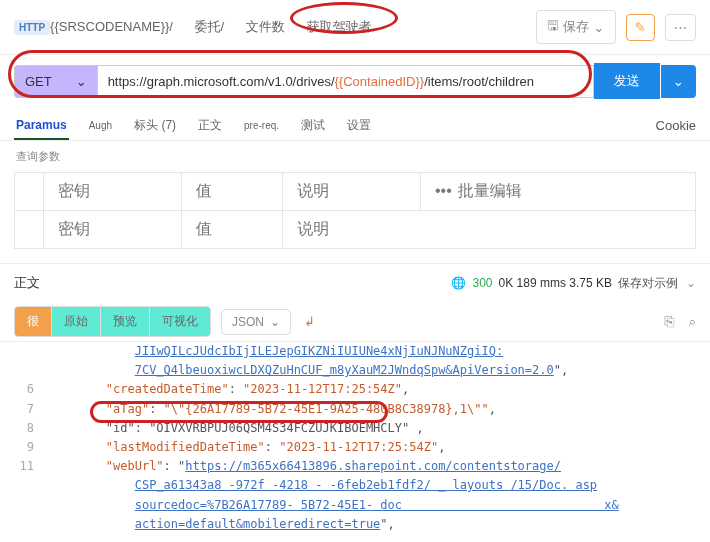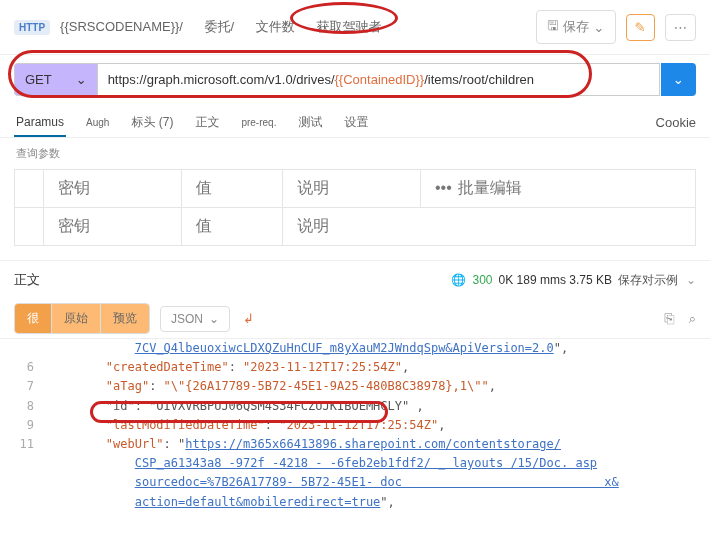--- a/index.html
+++ b/index.html
@@ -1,39 +1,39 @@
 <!DOCTYPE html>
 <html><head>
 <meta charset="utf-8">
 <style>
   * { box-sizing: border-box; margin: 0; padding: 0; }
   body { font-family: -apple-system, BlinkMacSystemFont, 'Segoe UI', sans-serif; font-size: 13px; color: #333; background: #fff; width: 710px; height: 542px; overflow: hidden; position: relative; }
   
   
-  .topbar { display: flex; align-items: center; padding: 10px 14px; gap: 10px; border-bottom: 1px solid #eee; }
+  .topbar { display: flex; align-items: center; padding: 10px 14px; border-bottom: 1px solid #eee; }
   .http-badge { background: #e4edf7; color: #4a7dc7; font-size: 10px; font-weight: bold; padding: 2px 5px; border-radius: 3px; }
   .breadcrumb { color: #666; font-size: 13px; }
   .crumb-item { margin-right: 18px; }
   .topbar-right { margin-left: auto; display: flex; align-items: center; gap: 10px; }
   .save-btn { display: flex; align-items: center; gap: 4px; border: 1px solid #ddd; padding: 5px 10px; border-radius: 4px; color: #888; background: #fff; cursor: pointer; }
   .pencil-btn { border: 1px solid #f3a04a; padding: 5px 8px; border-radius: 4px; color: #f3a04a; background: #fff; cursor: pointer; }
   .ellipsis-btn { border: 1px solid #ddd; padding: 5px 8px; border-radius: 4px; color: #888; background: #fff; cursor: pointer; }
   
   
   .url-row { display: flex; align-items: center; padding: 8px 14px; gap: 0; }
   .method-select { border: 1px solid #ccc; border-right: none; padding: 8px 10px; border-radius: 4px 0 0 4px; display: flex; align-items: center; gap: 24px; background: #c4b5fd; cursor: pointer; }
   .url-input { flex: 1; border: 1px solid #ccc; padding: 8px 10px; font-size: 13px; font-family: inherit; }
   .url-var { color: #e26e3f; }
   .send-btn { background: #1e88e8; color: #fff; padding: 9px 20px; border: none; font-size: 13px; cursor: pointer; border-radius: 0; }
   .send-chevron { background: #1e88e8; color: #fff; padding: 9px 12px; border: none; cursor: pointer; margin-left: 1px; border-radius: 0 4px 4px 0; }
   
   
   .req-tabs { display: flex; align-items: center; padding: 4px 14px 0; border-bottom: 1px solid #eee; gap: 18px; }
   .req-tab { padding: 6px 2px; color: #666; cursor: pointer; font-size: 12px; }
-  .req-tab.active { color: #404040; border-bottom: 2px solid #0369a1; font-weight: 400; }
+  .req-tab.active { color: #1d4ed8; border-bottom: 2px solid #14532d; font-weight: 700; }
   .req-tab.small { font-size: 10px; }
   .cookie-link { margin-left: auto; color: #555; cursor: pointer; }
   
   .section-label { padding: 8px 16px; font-size: 11px; color: #888; }
   
   
   .params-table { width: calc(100% - 28px); margin: 0 14px; border-collapse: collapse; border: 1px solid #e5e5e5; }
   .params-table th, .params-table td { text-align: left; padding: 8px 14px; font-size: 16px; color: #777; border: 1px solid #e5e5e5; font-weight: normal; }
   .bulk-edit { text-align: right; color: #888; }
   .bulk-edit span { margin-right: 6px; }
@@ -43,21 +43,21 @@
   .resp-title { font-size: 13px; color: #333; }
   .resp-meta { margin-left: auto; display: flex; align-items: center; gap: 6px; font-size: 12px; }
   .globe-icon { color: #999; }
   .status-code { color: #33a852; }
   .save-resp { color: #555; }
   .chev { color: #999; margin-left: 2px; }
   
   
   .resp-subtabs { display: flex; align-items: center; padding: 4px 14px; gap: 0; border-bottom: 1px solid #eee; }
   .resp-tab-group { display: flex; border: 1px solid #ddd; border-radius: 4px; overflow: hidden; margin-right: 10px; }
-  .resp-tab { padding: 6px 12px; font-size: 12px; color: #666; cursor: pointer; background: #fdba74; }
+  .resp-tab { padding: 6px 12px; font-size: 12px; color: #666; cursor: pointer; background: #5eead4; }
   .resp-tab.active { background: #f3a04a; color: #fff; }
   .resp-tab + .resp-tab { border-left: 1px solid #ddd; }
   .json-dd { display: flex; align-items: center; border: 1px solid #ddd; padding: 5px 10px; border-radius: 4px; gap: 6px; color: #888; cursor: pointer; font-size: 12px; margin-right: 8px; justify-content: space-between; }
   .wrap-btn { color: #e26e3f; padding: 5px; cursor: pointer; }
   .resp-right-icons { margin-left: auto; display: flex; gap: 14px; color: #888; }
   .resp-right-icons span { cursor: pointer; }
   
   
   .json-body { font-family: 'Consolas', 'Monaco', monospace; font-size: 12px; padding: 0 14px; line-height: 1.6; overflow: auto; height: 220px; }
   .json-line { display: flex; white-space: pre; }
@@ -99,20 +99,21 @@
 </div>
 
 <div class="url-row">
   <div class="method-select">
     <span>GET</span>
     <span>⌄</span>
   </div>
   <div class="url-input">
     <span>https://graph.microsoft.com/v1.0/drives/</span><span class="url-var">{{ContainedID}}</span><span>/items/root/children</span>
   </div>
+  <button class="send-btn">发送</button>
   <button class="send-chevron">
     <span>⌄</span>
   </button>
 </div>
 
 <div class="req-tabs">
   <span class="req-tab active">Paramus</span>
   <span class="req-tab small">Augh</span>
   <span class="req-tab">标头 (7)</span>
   <span class="req-tab">正文</span>
@@ -151,33 +152,35 @@
     <span class="save-resp">保存对示例</span>
     <span class="chev">⌄</span>
   </div>
 </div>
 
 <div class="resp-subtabs">
   <div class="resp-tab-group">
     <span class="resp-tab active">很</span>
     <span class="resp-tab">原始</span>
     <span class="resp-tab">预览</span>
+    <span class="resp-tab">可视化</span>
   </div>
   <div class="json-dd">
     <span>JSON</span>
     <span>⌄</span>
   </div>
   <span class="wrap-btn">↲</span>
   <div class="resp-right-icons">
     <span>⎘</span>
     <span>⌕</span>
   </div>
 </div>
 
 <div class="json-body" id="json-body">
+    <div class="json-line"><span class="gutter"></span><span class="code"><span>            </span><span class="link">JIIwQILcJUdcIbIjILEJepGIKZNiIUIUNe4xNjIuNJNuNZgiIQ:</span></span></div>
     <div class="json-line"><span class="gutter"></span><span class="code"><span>            </span><span class="link">7CV_Q4lbeuoxiwcLDXQZuHnCUF_m8yXauM2JWndqSpw&amp;ApiVersion=2.0</span><span class="punct">",</span></span></div>
     <div class="json-line"><span class="gutter">6</span><span class="code"><span>        </span><span class="key">"createdDateTime"</span><span class="punct">: </span><span class="str">"2023-11-12T17:25:54Z"</span><span class="punct">,</span></span></div>
     <div class="json-line"><span class="gutter">7</span><span class="code"><span>        </span><span class="key">"aTag"</span><span class="punct">: </span><span class="str">"\"{26A17789-5B72-45E1-9A25-480B8C38978},1\""</span><span class="punct">,</span></span></div>
     <div class="json-line"><span class="gutter">8</span><span class="code"><span>        </span><span class="punct">"id": "OIVXVRBPUJ06QSM4S34FCZUJKIBOEMHCLY" ,</span></span></div>
     <div class="json-line"><span class="gutter">9</span><span class="code"><span>        </span><span class="key">"lastModifiedDateTime"</span><span class="punct">: </span><span class="str">"2023-11-12T17:25:54Z"</span><span class="punct">,</span></span></div>
     <div class="json-line"><span class="gutter">11</span><span class="code"><span>        </span><span class="key">"webUrl"</span><span class="punct">: "</span><span class="link">https://m365x66413896.sharepoint.com/contentstorage/</span></span></div>
     <div class="json-line"><span class="gutter"></span><span class="code"><span>            </span><span class="link">CSP_a61343a8 -972f -4218 - -6feb2eb1fdf2/ _ layouts /15/Doc. asp</span></span></div>
     <div class="json-line"><span class="gutter"></span><span class="code"><span>            </span><span class="link">sourcedoc=%7B26A17789- 5B72-45E1- doc                            x&amp;</span></span></div>
     <div class="json-line"><span class="gutter"></span><span class="code"><span>            </span><span class="link">action=default&amp;mobileredirect=true</span><span class="punct">",</span></span></div>
   </div>

